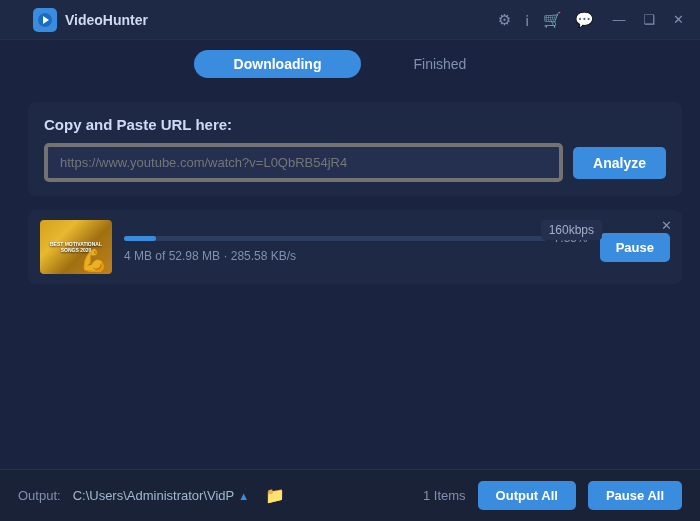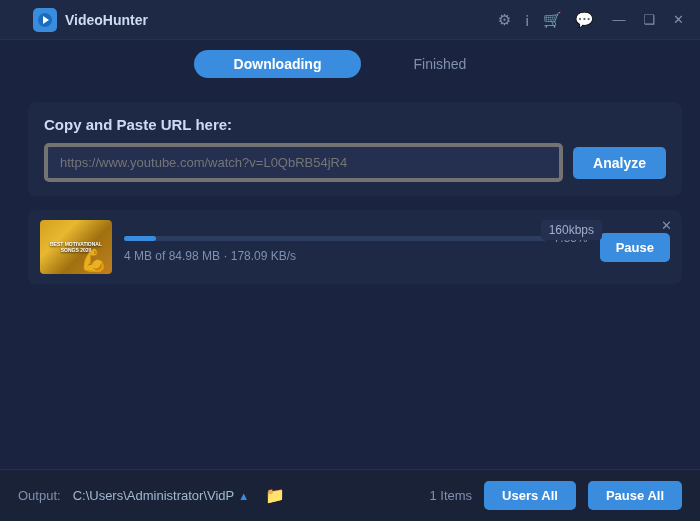--- a/index.html
+++ b/index.html
@@ -374,34 +374,34 @@
       </div>
     </div>
 
     <div class="download-info">
       <div class="progress-row">
         <div class="progress-bar-wrap">
           <div class="progress-bar-fill"></div>
         </div>
         <span class="progress-pct">7.55%</span>
       </div>
-      <div class="download-meta">4 MB of 84.98 MB · 178.09 KB/s</div>
+      <div class="download-meta">4 MB of 52.98 MB · 285.58 KB/s</div>
     </div>
 
     <div class="speed-badge">160kbps</div>
 
     <button class="pause-btn">Pause</button>
   </div>
 
 </div>
 
 <div class="bottom-bar">
   <span class="output-label">Output:</span>
   <div class="output-path">
     <span>C:\Users\Administrator\VidP</span>
     <span class="folder-arrow">▲</span>
   </div>
   <span class="folder-icon-btn">📁</span>
   <div class="spacer"></div>
   <span class="items-count">1 Items</span>
-  <button class="bottom-btn">Users All</button>
+  <button class="bottom-btn">Output All</button>
   <button class="bottom-btn pause-all">Pause All</button>
 </div>
 
 </body></html>

